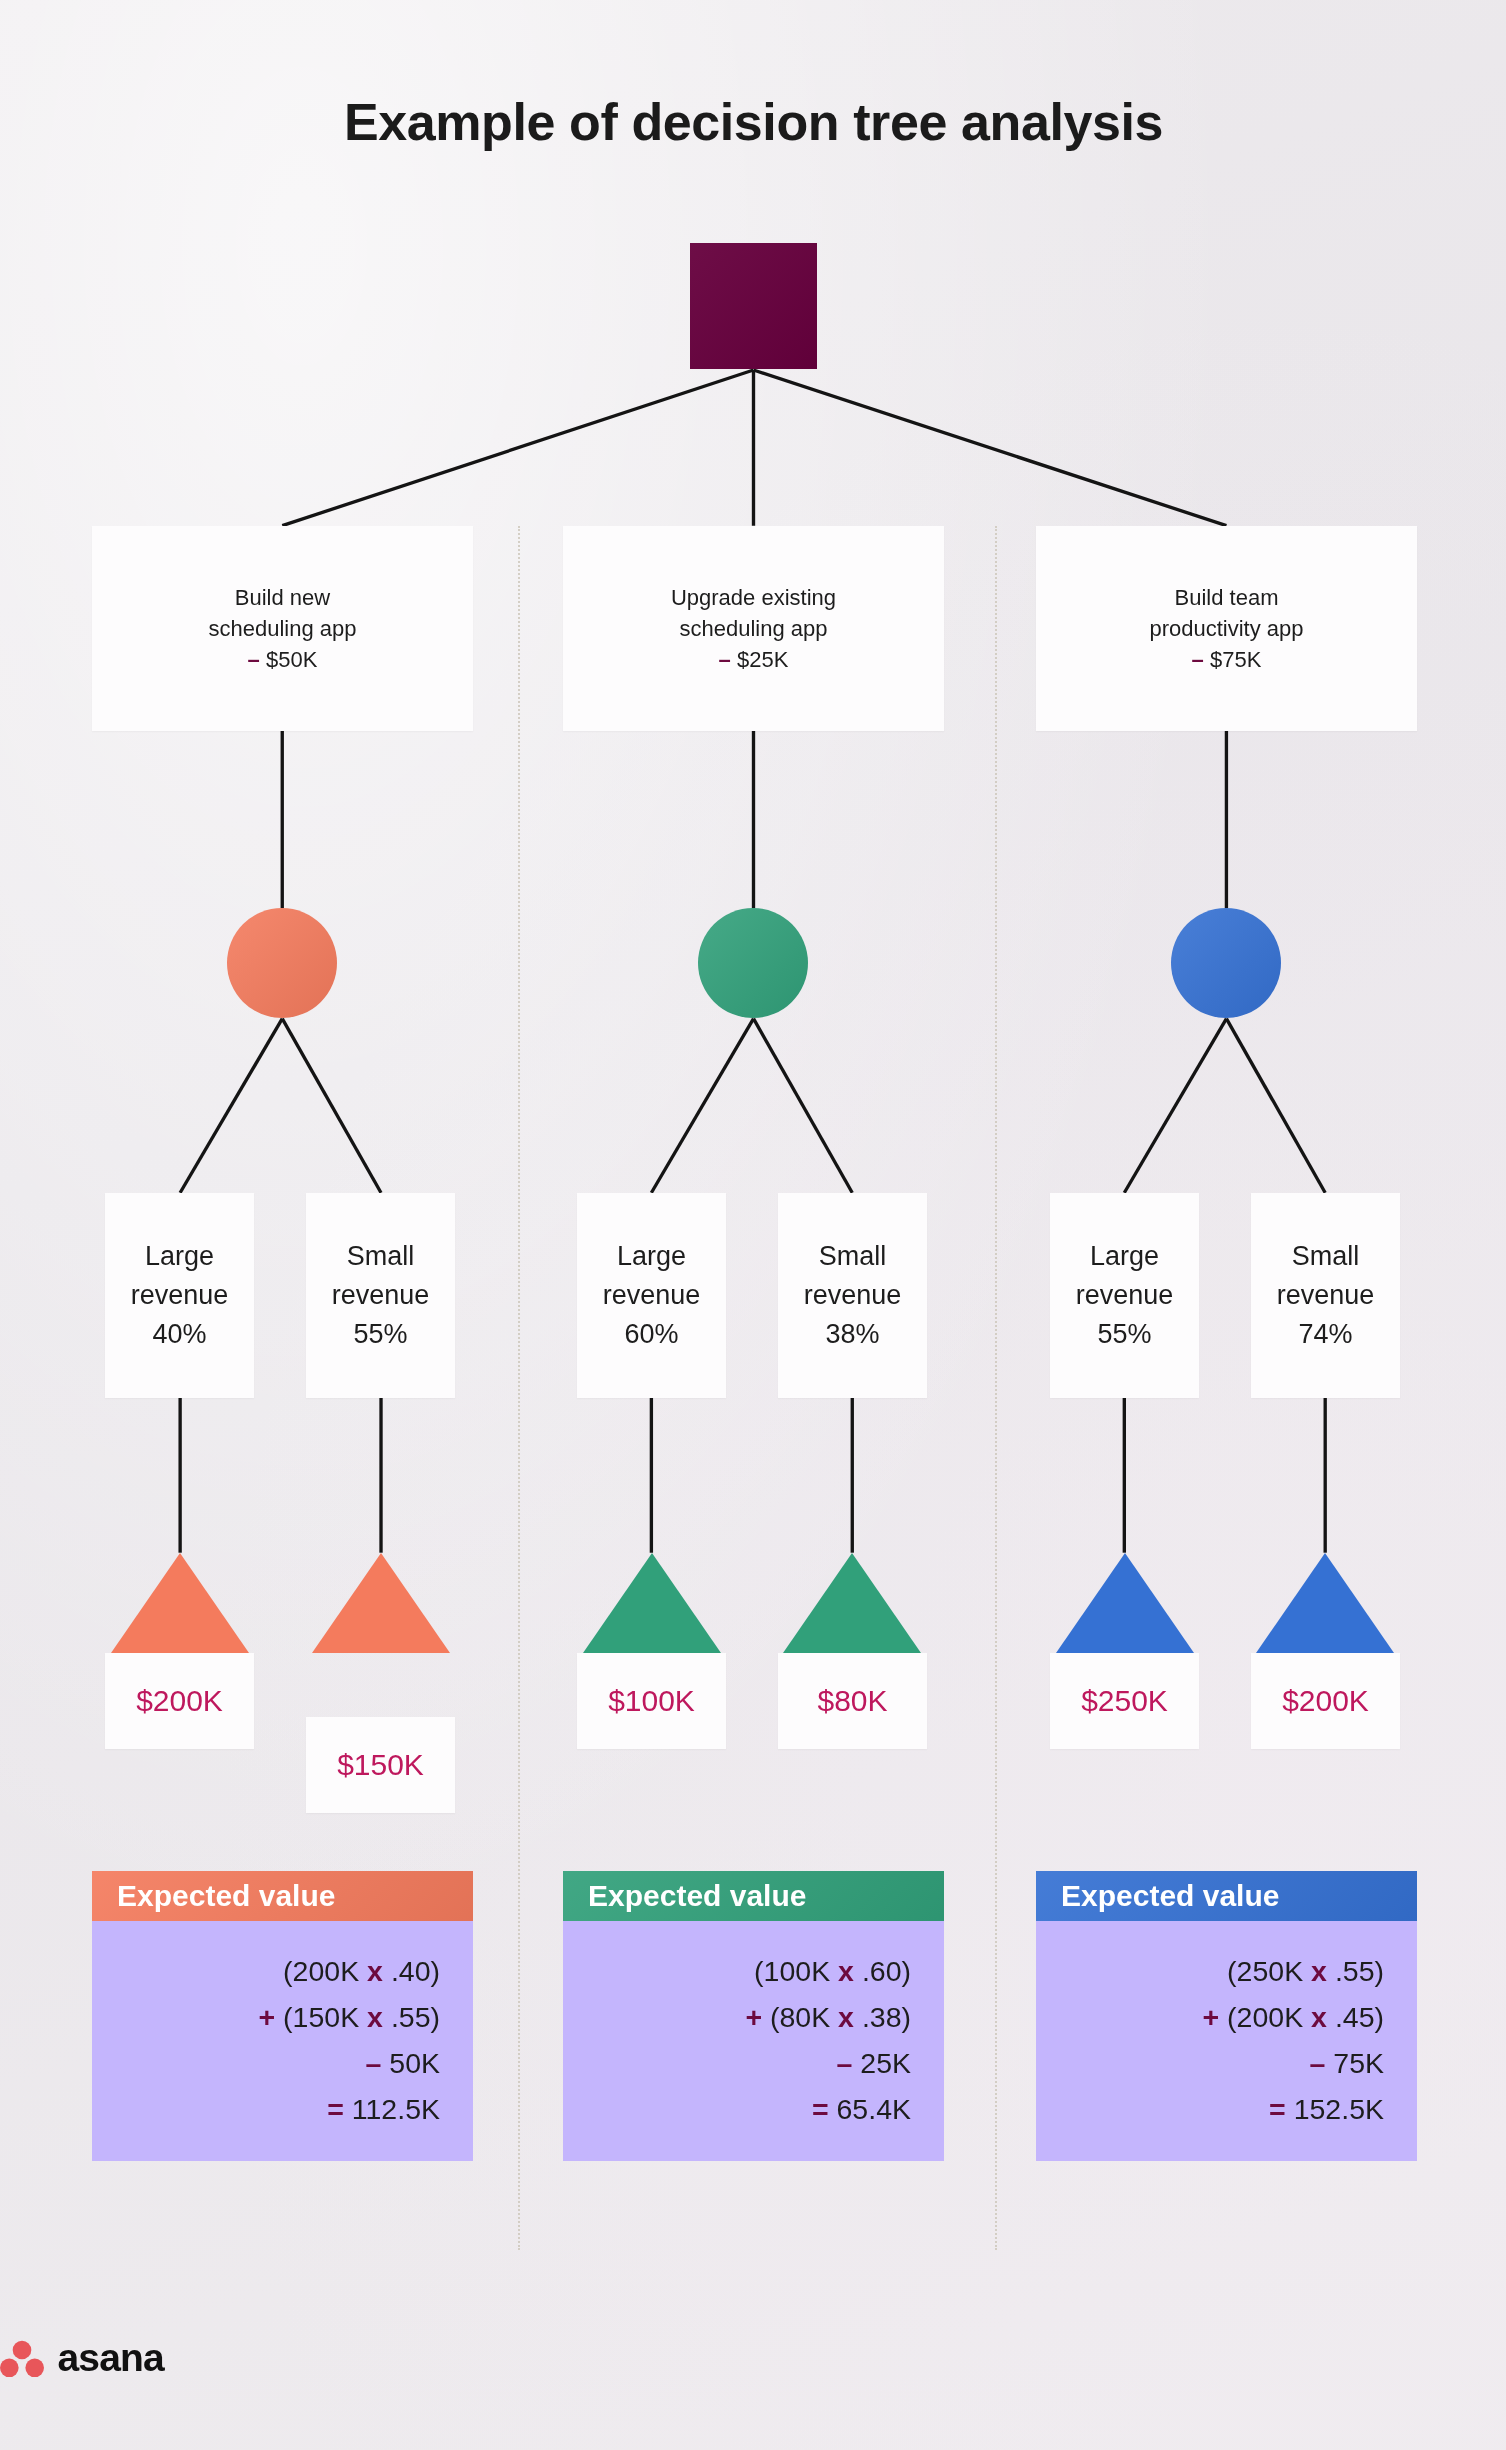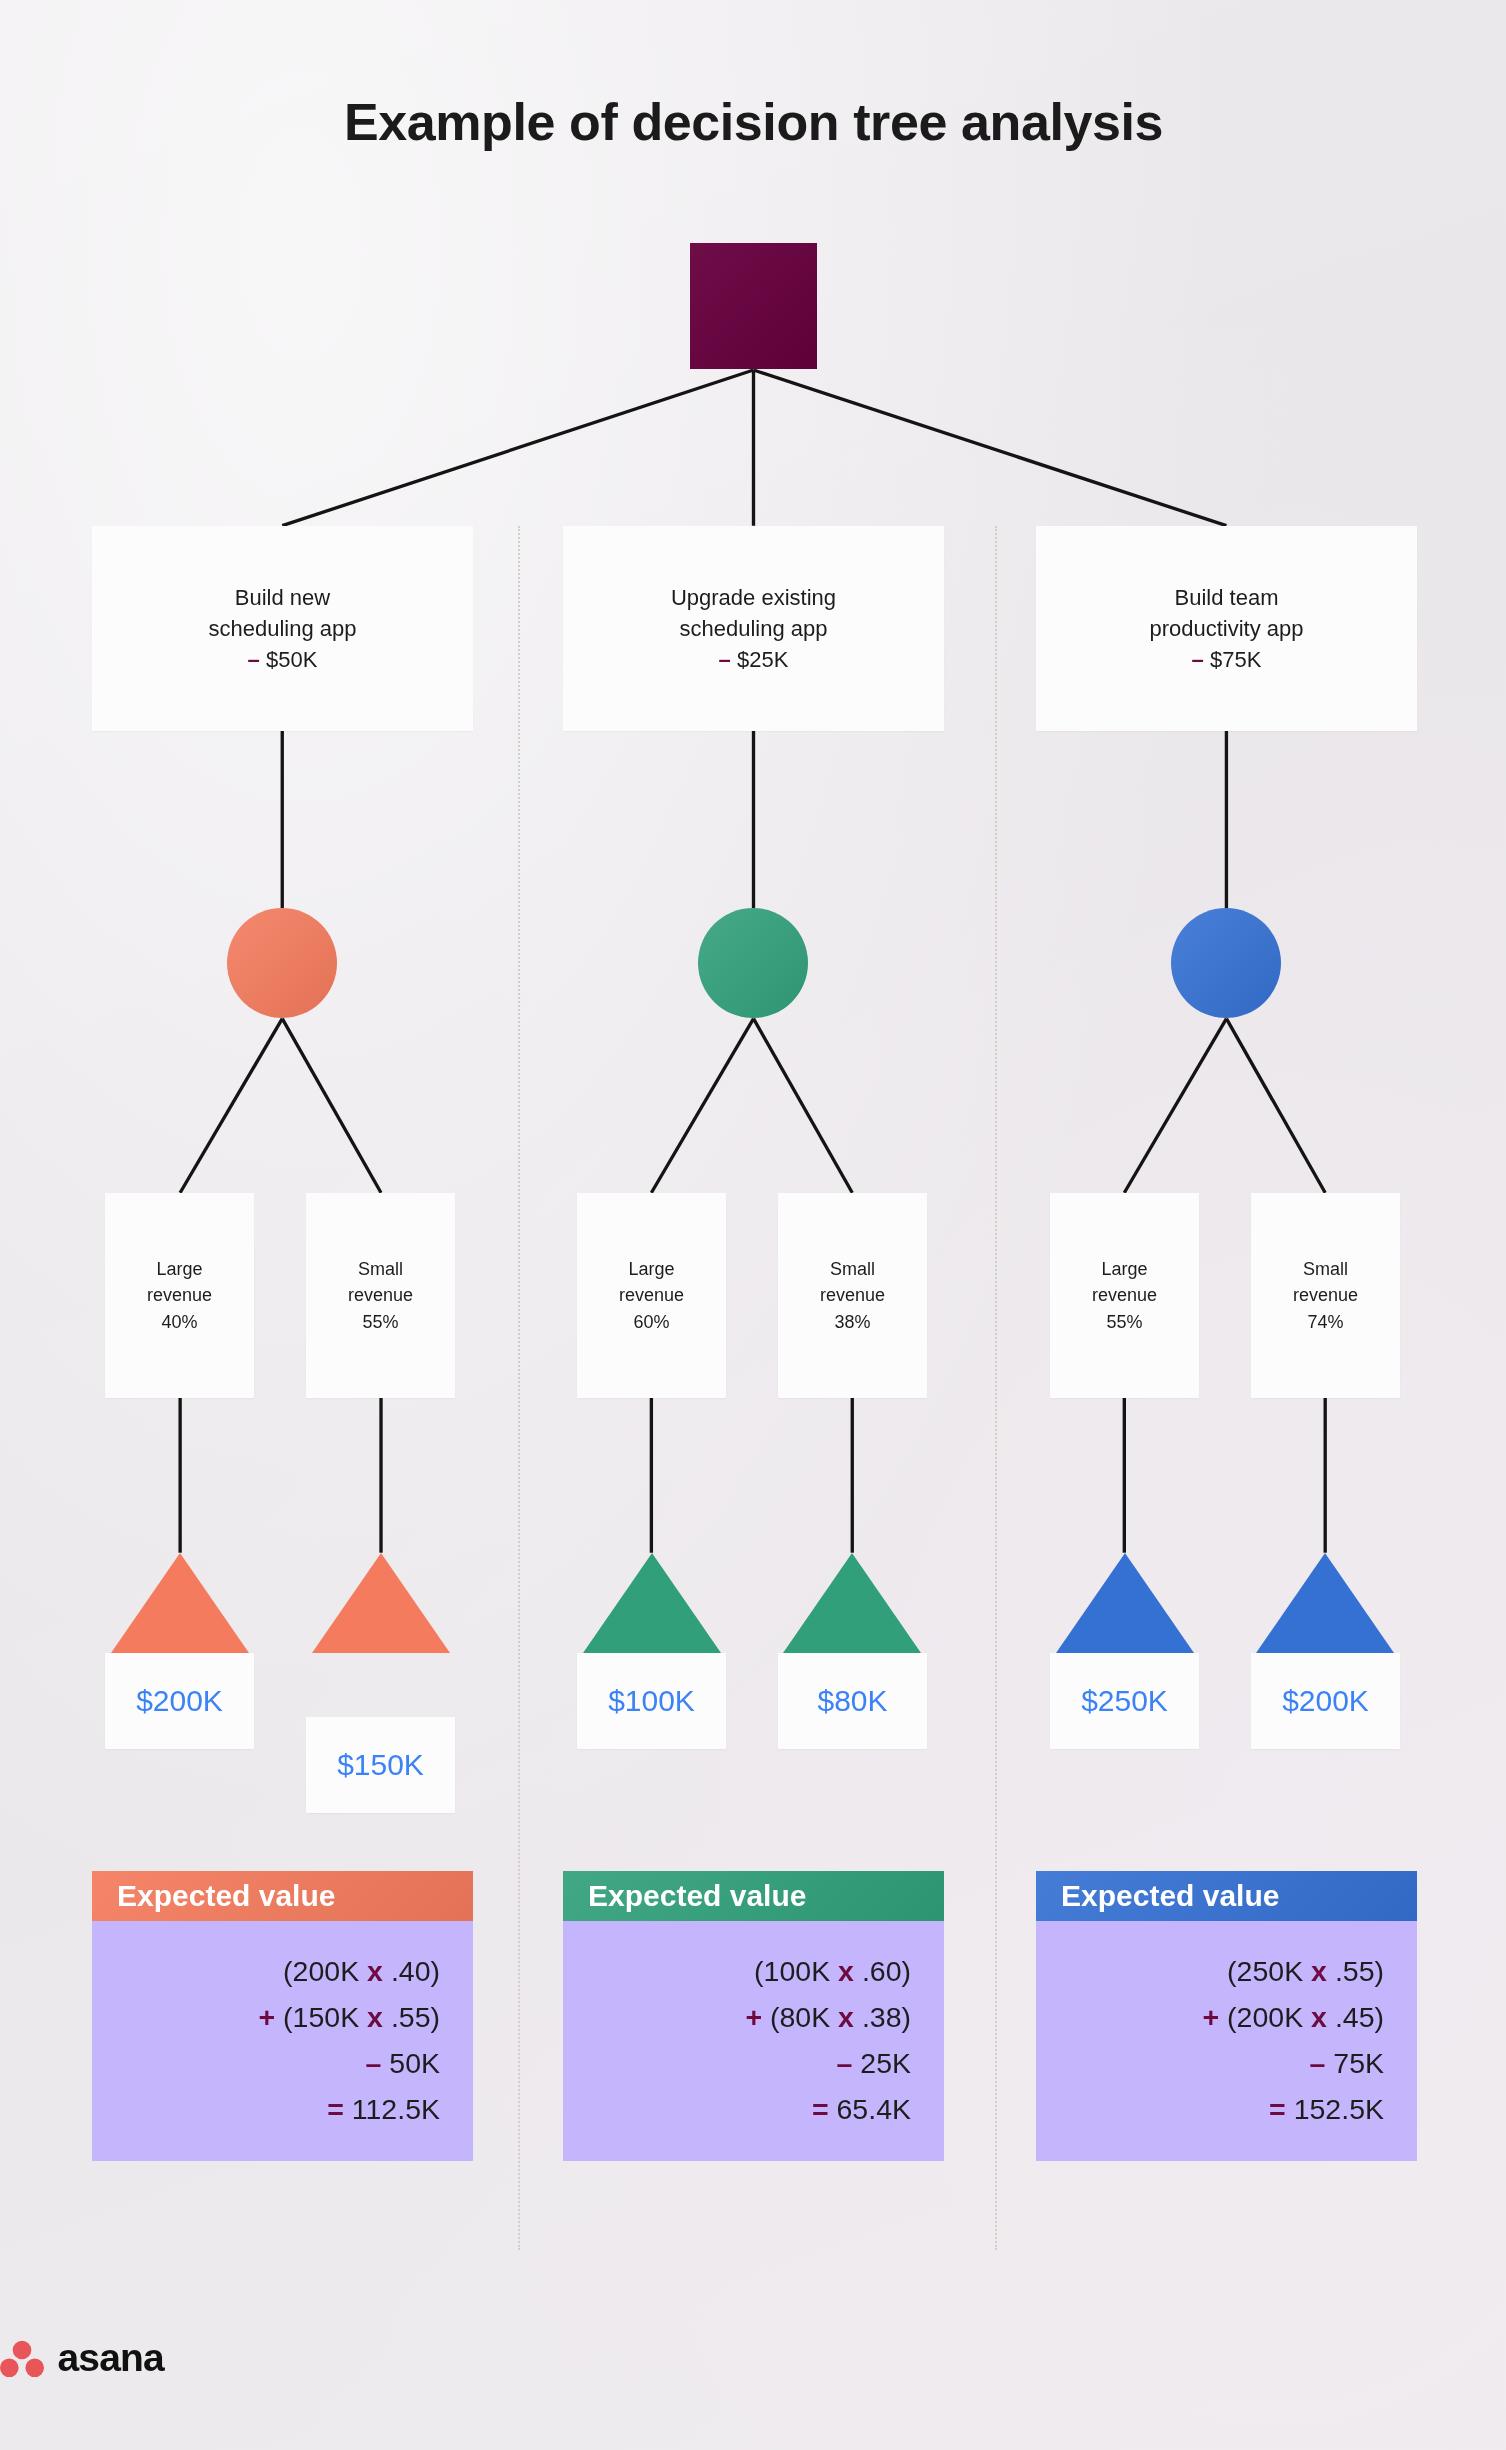--- a/index.html
+++ b/index.html
@@ -101,21 +101,21 @@
   }
 
   
   .prob-box {
     width: 149px;
     height: 205px;
     display: flex;
     align-items: center;
     justify-content: center;
     text-align: center;
-    font-size: 18px;
+    font-size: 27px;
     line-height: 1.45;
     color: #1d1d1d;
   }
 
   
   .triangle {
     position: absolute;
     width: 0;
     height: 0;
     border-left: 69px solid transparent;
@@ -123,21 +123,21 @@
   }
 
   
   .payoff-box {
     width: 149px;
     height: 96px;
     display: flex;
     align-items: center;
     justify-content: center;
     font-size: 30px;
-    color: #3b82f6;
+    color: #be185d;
   }
 
   
   .ev-panel { position: absolute; width: 381px; }
 
   .ev-header {
     height: 50px;
     display: flex;
     align-items: center;
     padding-left: 25px;

